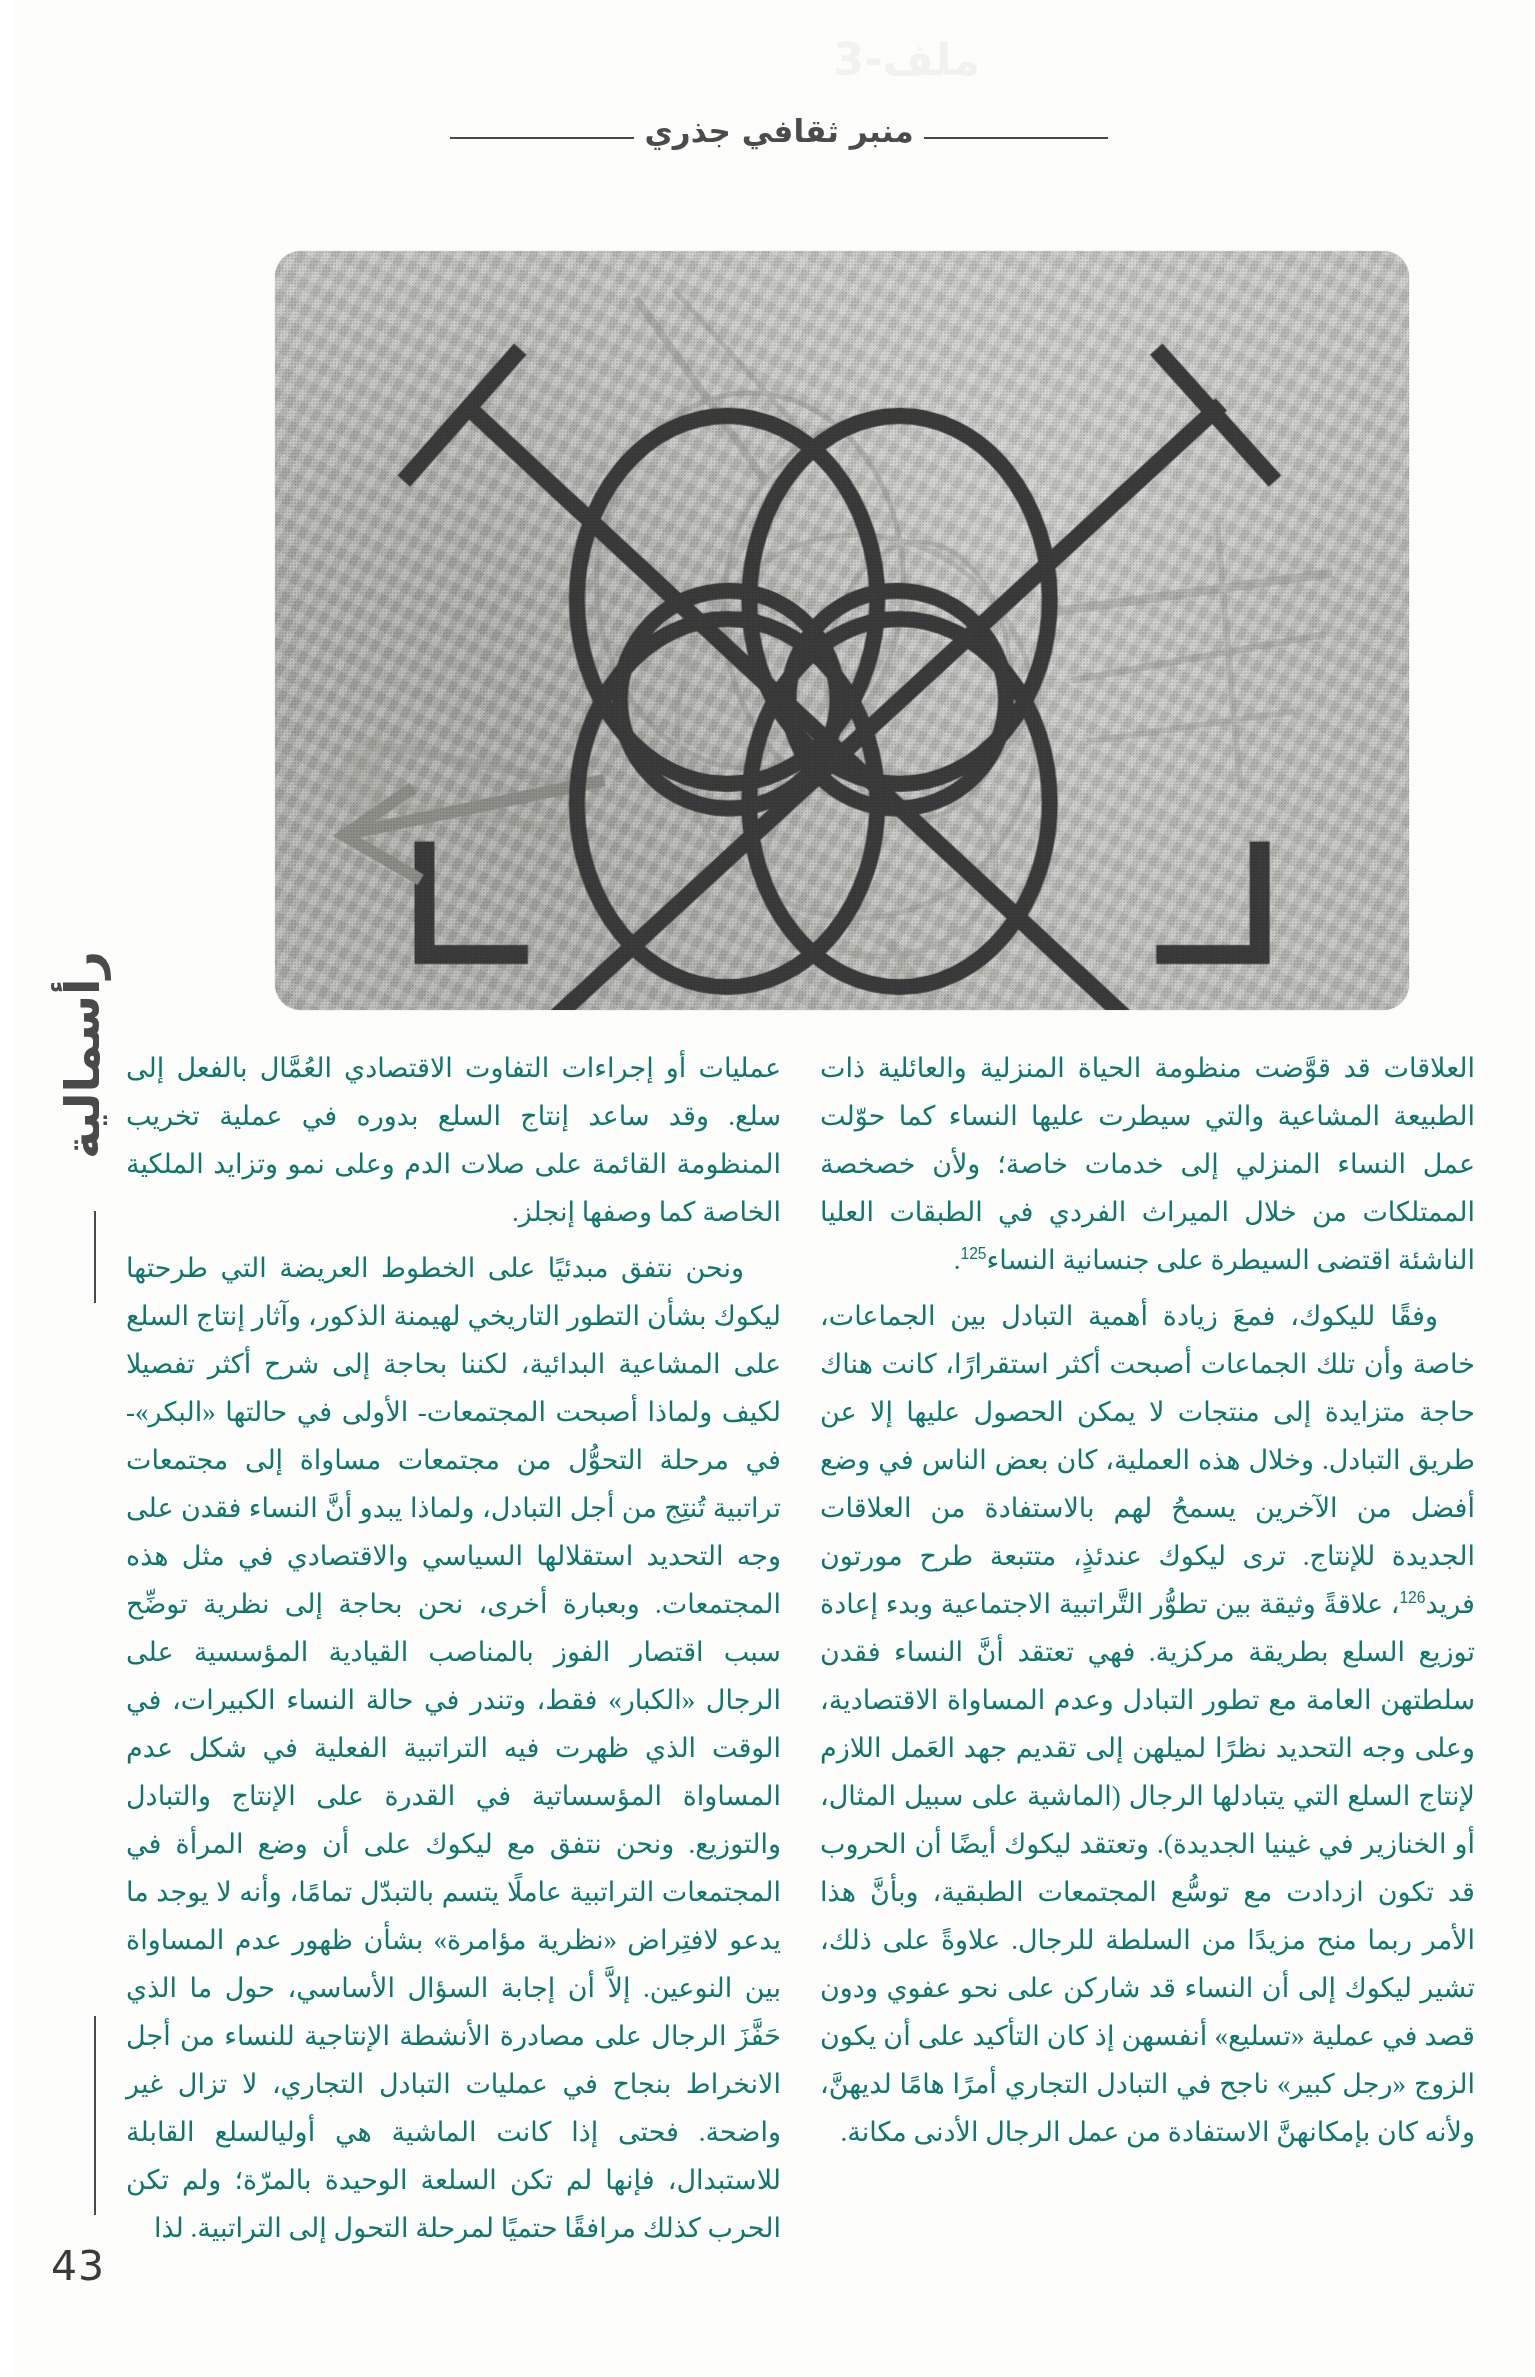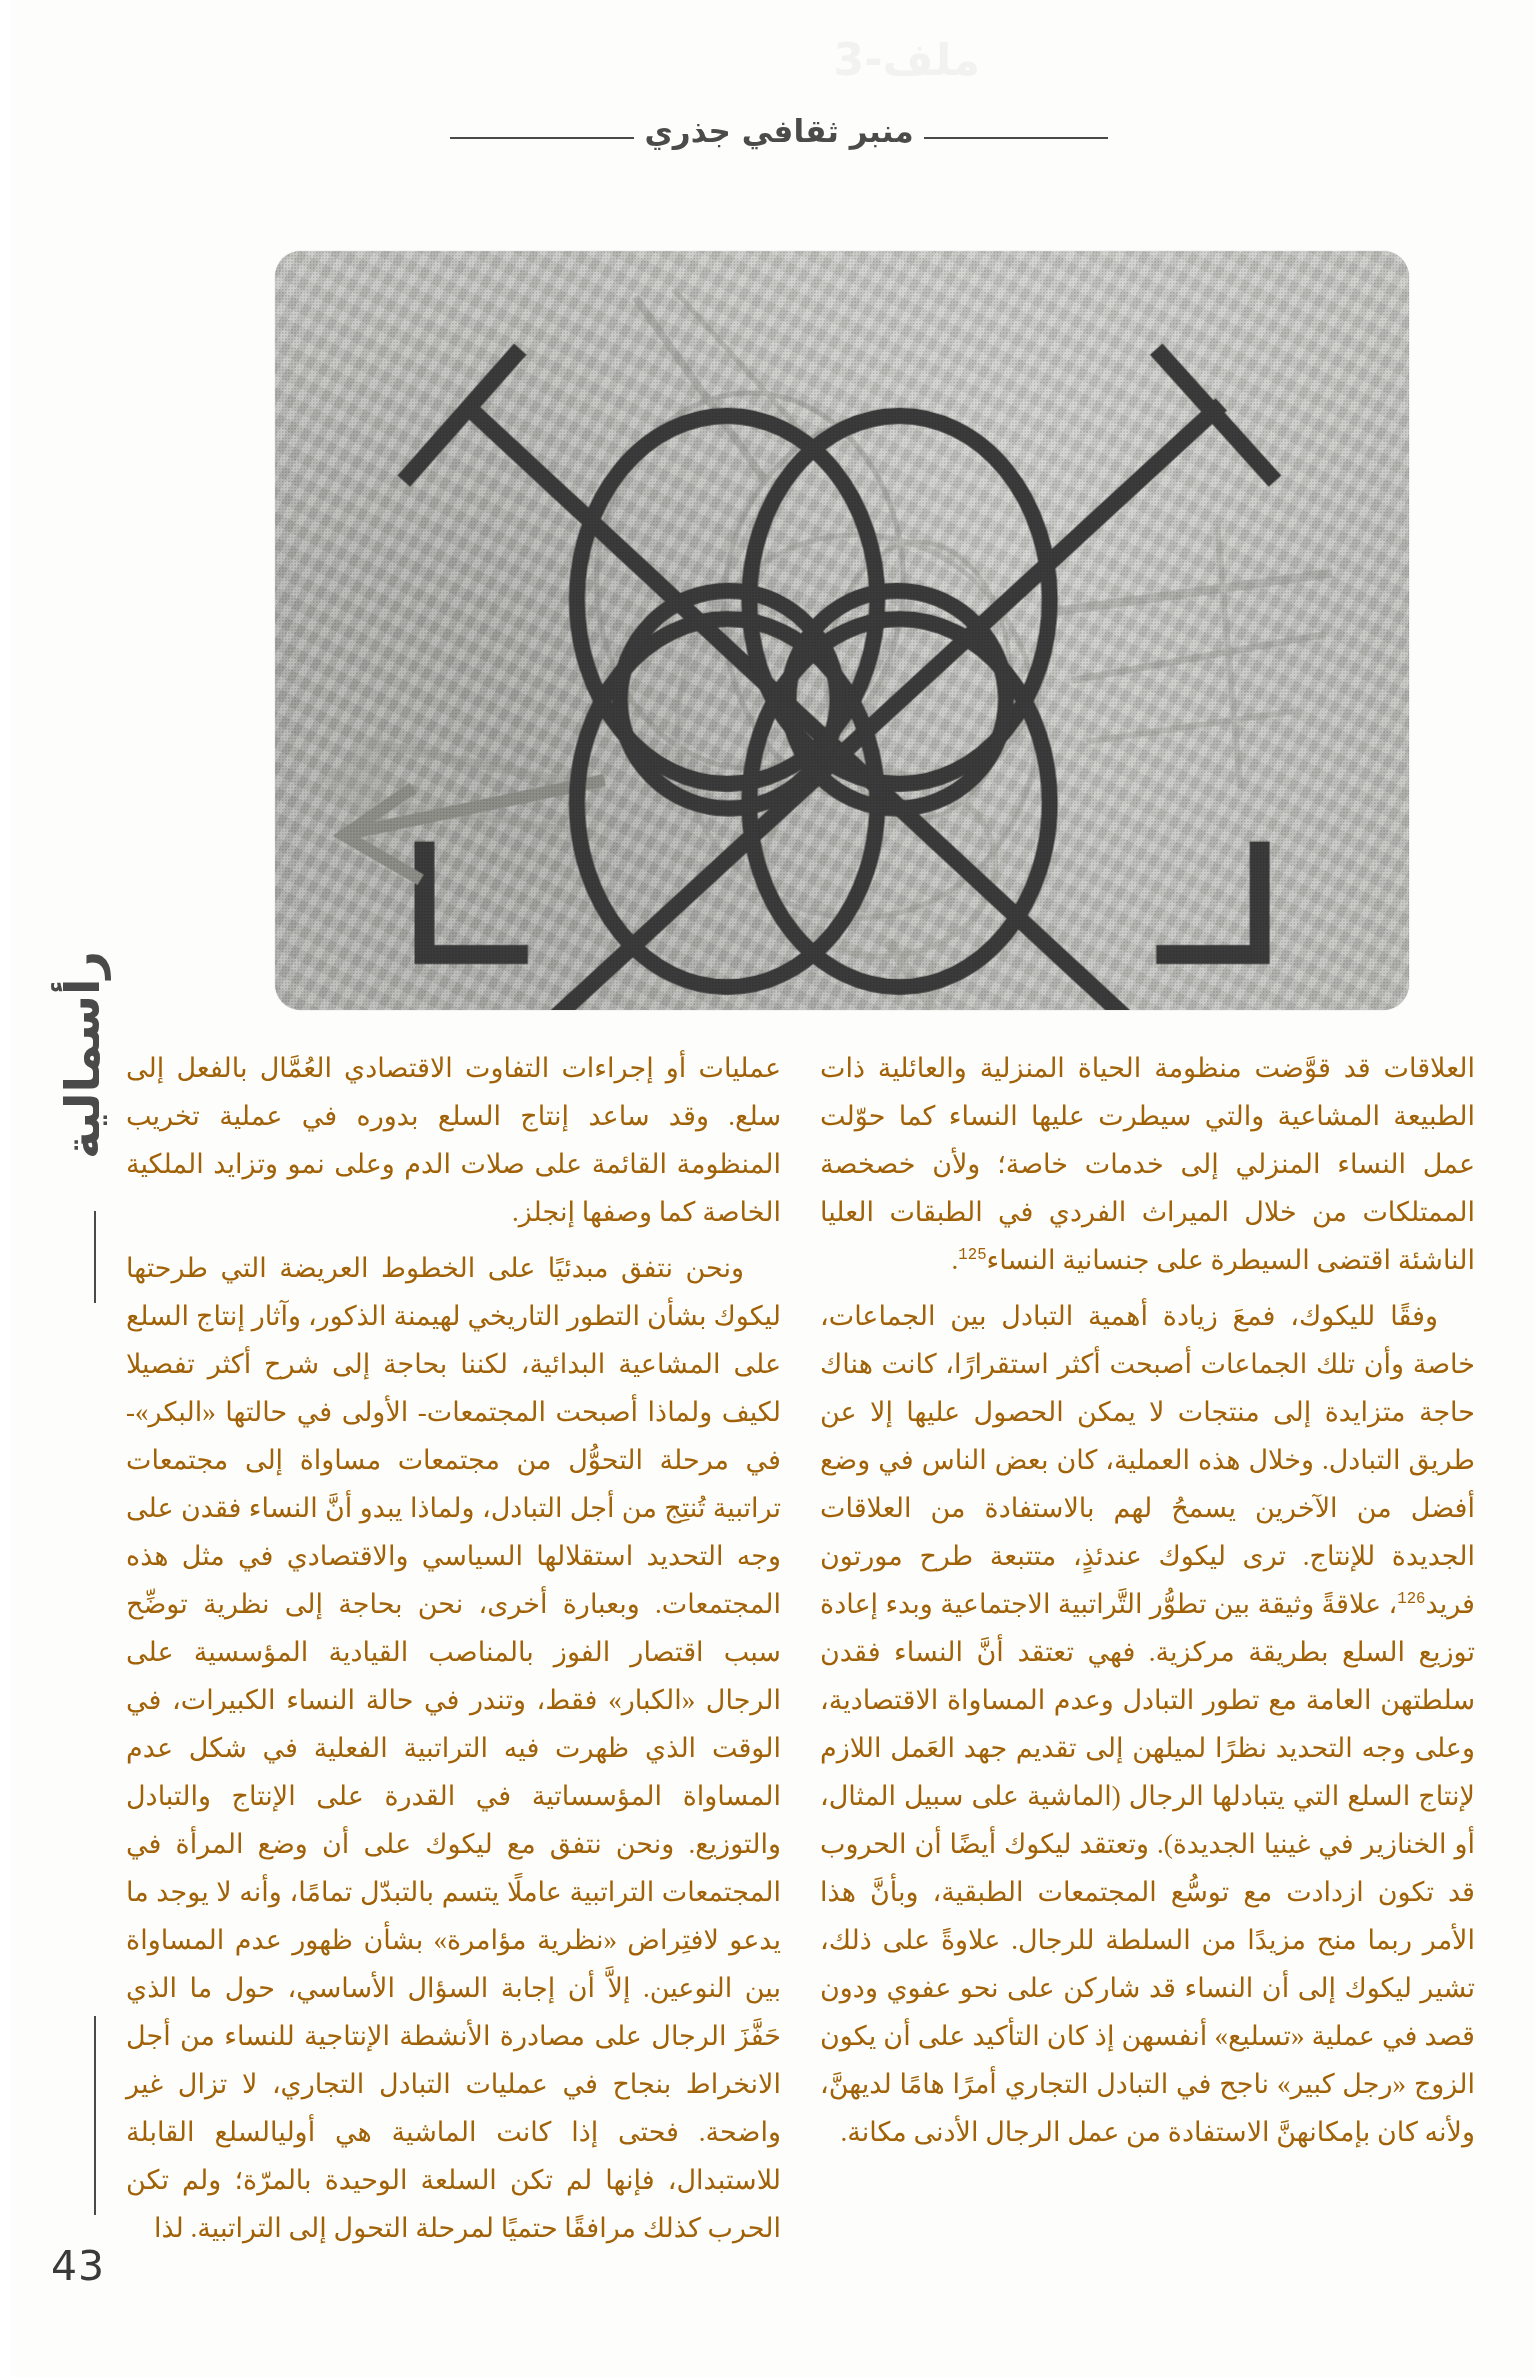--- a/index.html
+++ b/index.html
@@ -169,34 +169,34 @@
   .col {
     position: absolute;
     top: 0;
     width: 655px;
     direction: rtl;
     text-align: justify;
     text-align-last: right;
     font-family: "Liberation Serif", "DejaVu Serif", serif;
     font-size: 27px;
     line-height: 48px;
-    color: #a16207;
+    color: #0f766e;
   }
   .col.right { right: 0; }
   .col.left  { left: 0; }
   .col p {
     margin: 0 0 7.7px 0;
     text-indent: 0;
   }
   .col p.indent { text-indent: 37px; }
   sup.fn {
     font-size: 0.58em;
     vertical-align: super;
     line-height: 0;
-    font-family: Liberation Mono, monospace;
+    font-family: Liberation Sans, sans-serif;
   }
 </style>
 </head>
 <body>
 
 <div id="page">
 
   <div class="header-zone">
     <div class="watermark">ملف-3</div>
     <div class="header-rule-row">

